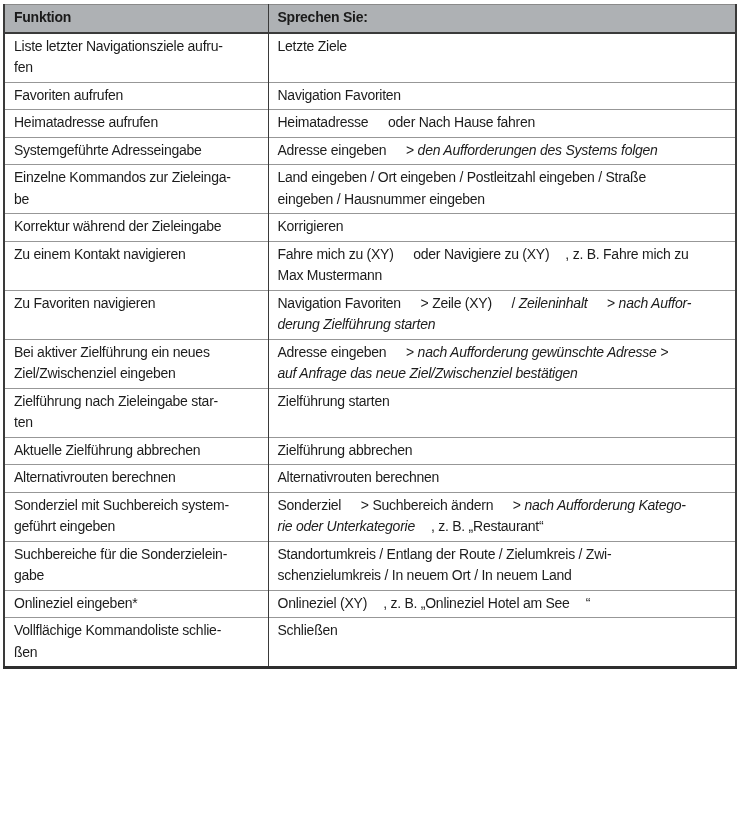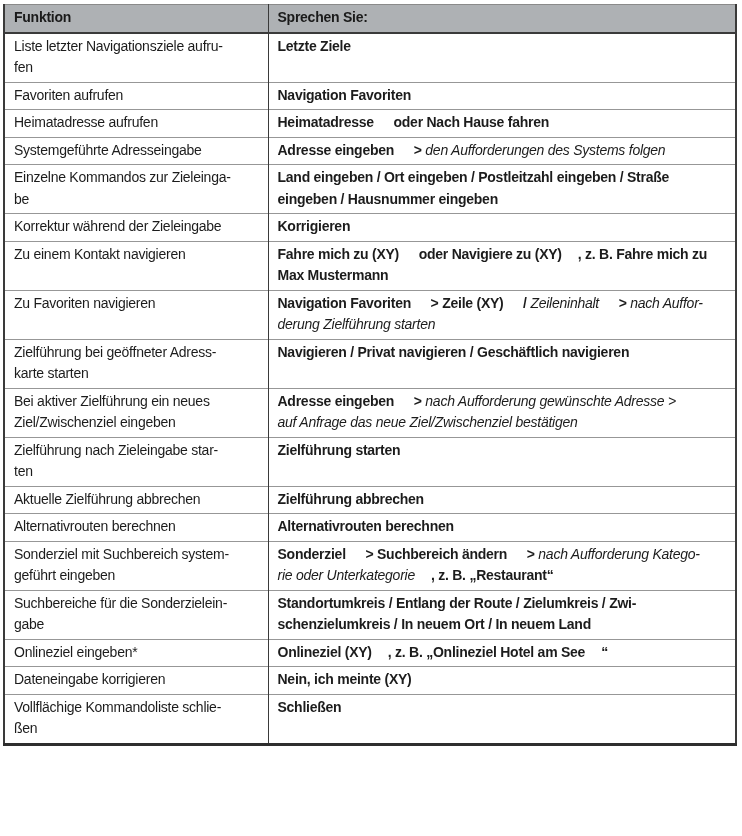--- a/index.html
+++ b/index.html
@@ -46,23 +46,23 @@
   th.fn, td.fn {
     border-right: 1px solid #3a3a3a;
     margin-left: 23px;
   }
   tbody td {
     border-top: 1px solid #979797;
   }
   tbody tr:first-child td {
     border-top: none;
   }
-  .seg-b { font-weight: bold; margin-top: 32px; }
+  .seg-b { font-weight: normal; margin-top: 32px; }
   .seg-i { font-style: italic; }
-  .seg-r { font-weight: bold; font-style: normal; padding-left: 16px; }
+  .seg-r { font-weight: normal; font-style: normal; padding-left: 16px; }
 </style>
 </head>
 <body style="color: rgb(28, 28, 28);">
 
 <table class="command-table">
   <colgroup>
     <col class="fn-col">
     <col class="cmd-col">
   </colgroup>
   <thead>
@@ -98,24 +98,20 @@
       </tr>
       <tr>
         <td class="fn">Zu einem Kontakt navigieren</td>
         <td class="cmd"><span class="seg-b">Fahre mich zu (XY)</span><span class="seg-r"> oder </span><span class="seg-b">Navigiere zu (XY)</span><span class="seg-r">, z. B. </span><span class="seg-b">Fahre mich zu</span><br><span class="seg-b">Max Mustermann</span></td>
       </tr>
       <tr>
         <td class="fn">Zu Favoriten navigieren</td>
         <td class="cmd"><span class="seg-b">Navigation Favoriten</span><span class="seg-r"> &gt; </span><span class="seg-b">Zeile (XY)</span><span class="seg-r"> / </span><span class="seg-i">Zeileninhalt</span><span class="seg-r"> &gt; </span><span class="seg-i">nach Auffor-</span><br><span class="seg-i">derung Zielführung starten</span></td>
       </tr>
       <tr>
-        <td class="fn">Zielführung bei geöffneter Adress-<br>karte starten</td>
-        <td class="cmd"><span class="seg-b">Navigieren / Privat navigieren / Geschäftlich navigieren</span></td>
-      </tr>
-      <tr>
         <td class="fn">Bei aktiver Zielführung ein neues<br>Ziel/Zwischenziel eingeben</td>
         <td class="cmd"><span class="seg-b">Adresse eingeben</span><span class="seg-r"> &gt; </span><span class="seg-i">nach Aufforderung gewünschte Adresse &gt;</span><br><span class="seg-i">auf Anfrage das neue Ziel/Zwischenziel bestätigen</span></td>
       </tr>
       <tr>
         <td class="fn">Zielführung nach Zieleingabe star-<br>ten</td>
         <td class="cmd"><span class="seg-b">Zielführung starten</span></td>
       </tr>
       <tr>
         <td class="fn">Aktuelle Zielführung abbrechen</td>
         <td class="cmd"><span class="seg-b">Zielführung abbrechen</span></td>
@@ -130,21 +126,17 @@
       </tr>
       <tr>
         <td class="fn">Suchbereiche für die Sonderzielein-<br>gabe</td>
         <td class="cmd"><span class="seg-b">Standortumkreis / Entlang der Route / Zielumkreis / Zwi-</span><br><span class="seg-b">schenzielumkreis / In neuem Ort / In neuem Land</span></td>
       </tr>
       <tr>
         <td class="fn">Onlineziel eingeben*</td>
         <td class="cmd"><span class="seg-b">Onlineziel (XY)</span><span class="seg-r">, z. B. „</span><span class="seg-b">Onlineziel Hotel am See</span><span class="seg-r">“</span></td>
       </tr>
       <tr>
-        <td class="fn">Dateneingabe korrigieren</td>
-        <td class="cmd"><span class="seg-b">Nein, ich meinte (XY)</span></td>
-      </tr>
-      <tr>
         <td class="fn">Vollflächige Kommandoliste schlie-<br>ßen</td>
         <td class="cmd"><span class="seg-b">Schließen</span></td>
       </tr>
     </tbody>
 </table>
 
 </body></html>

